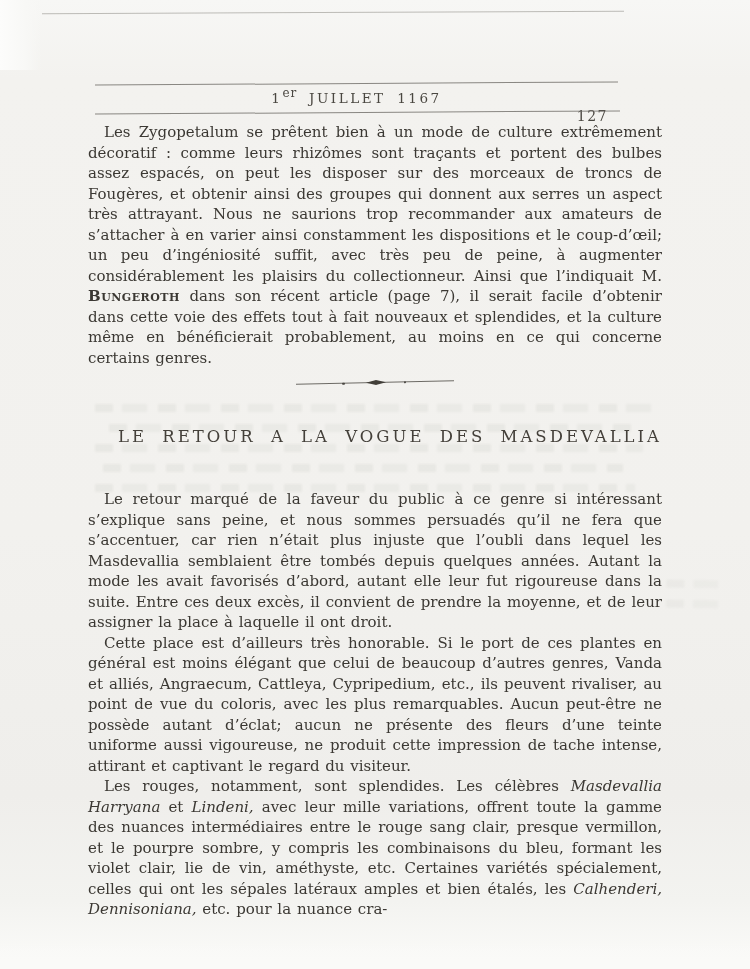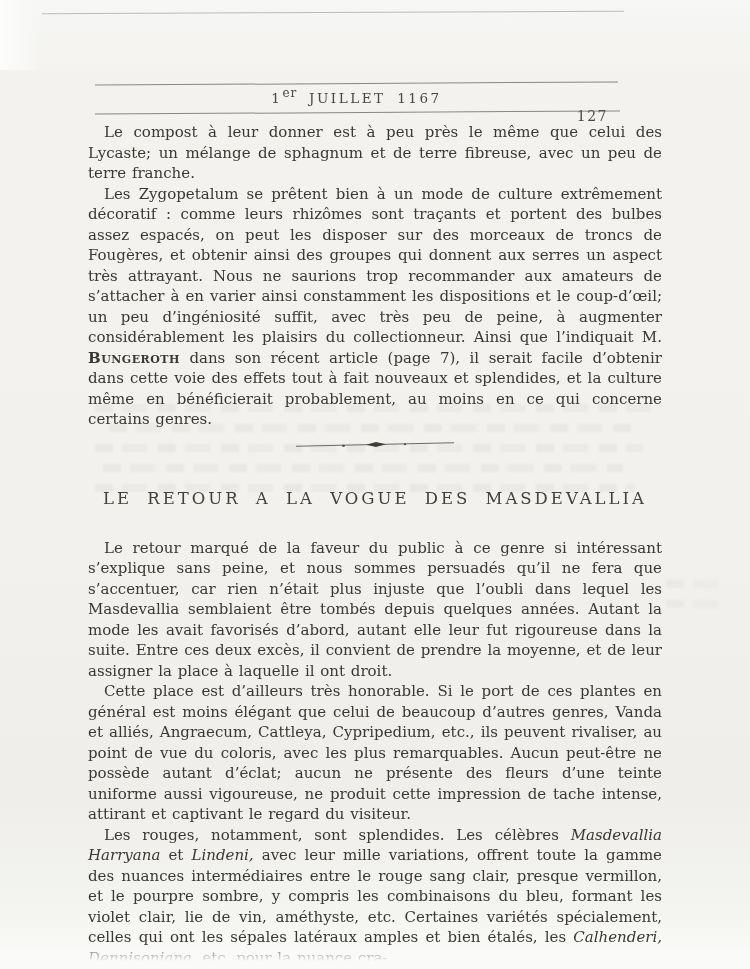--- a/index.html
+++ b/index.html
@@ -51,25 +51,25 @@
     background:#55524c; opacity:.85; }
   .separator .diamond { position:absolute; left:70px; top:2px; width:20px; height:5px;
     background:#413e38; clip-path:polygon(0 50%,50% 0,100% 50%,50% 100%); }
   .separator .dot { position:absolute; top:3.5px; width:2.5px; height:2.5px;
     border-radius:50%; background:#4a4742; }
   .separator .dot-left  { left:46px; }
   .separator .dot-right { right:48px; }
 
   
   h1.article-title {
-    margin:40px 0 0; text-align:center; font-weight:normal;
+    margin:40px 0 0; text-align:right; font-weight:normal;
     font-size:16.5px; letter-spacing:3px; word-spacing:7px; color:#44403a;
     white-space:nowrap;
   }
-  .article-paras { margin-top:30px; }
+  .article-paras { margin-top:43px; }
 
   
   .bleedthrough { position:absolute; pointer-events:none; filter:blur(1.1px); opacity:.5; }
   .bleed-stripe { height:8px; margin-bottom:12px;
     background:repeating-linear-gradient(90deg,
       rgba(118,124,112,.16) 0 18px, rgba(118,124,112,0) 18px 27px,
       rgba(118,124,112,.13) 27px 52px, rgba(118,124,112,0) 52px 63px); }
   .bleed-area-mid { left:95px; top:404px; width:560px; }
   .bleed-margin { left:666px; top:580px; width:60px; transform:rotate(1deg); opacity:.35; }
 </style>
@@ -96,21 +96,20 @@
     <div class="bleed-stripe" style="width:540px;"></div>
   </div>
   <div class="bleedthrough bleed-margin">
     <div class="bleed-stripe"></div>
     <div class="bleed-stripe"></div>
   </div>
 
   <div class="content">
 
     <div>
-        <p class="para"><span>Le compost à leur donner est à peu près le même que celui des Lycaste; un mélange de sphagnum et de terre fibreuse, avec un peu de terre franche.</span></p>
         <p class="para"><span>Les Zygopetalum se prêtent bien à un mode de culture extrêmement décoratif : comme leurs rhizômes sont traçants et portent des bulbes assez espacés, on peut les disposer sur des morceaux de troncs de Fougères, et obtenir ainsi des groupes qui donnent aux serres un aspect très attrayant. Nous ne saurions trop recommander aux amateurs de s’attacher à en varier ainsi constamment les dispositions et le coup-d’œil; un peu d’ingéniosité suffit, avec très peu de peine, à augmenter considérablement les plaisirs du collectionneur. Ainsi que l’indiquait M. </span><span class="smallcaps">Bungeroth</span><span> dans son récent article (page 7), il serait facile d’obtenir dans cette voie des effets tout à fait nouveaux et splendides, et la culture même en bénéficierait probablement, au moins en ce qui concerne certains genres.</span></p>
       </div>
 
     <div class="separator">
       <div class="line"></div>
       <div class="dot dot-left"></div>
       <div class="diamond"></div>
       <div class="dot dot-right"></div>
     </div>
 

